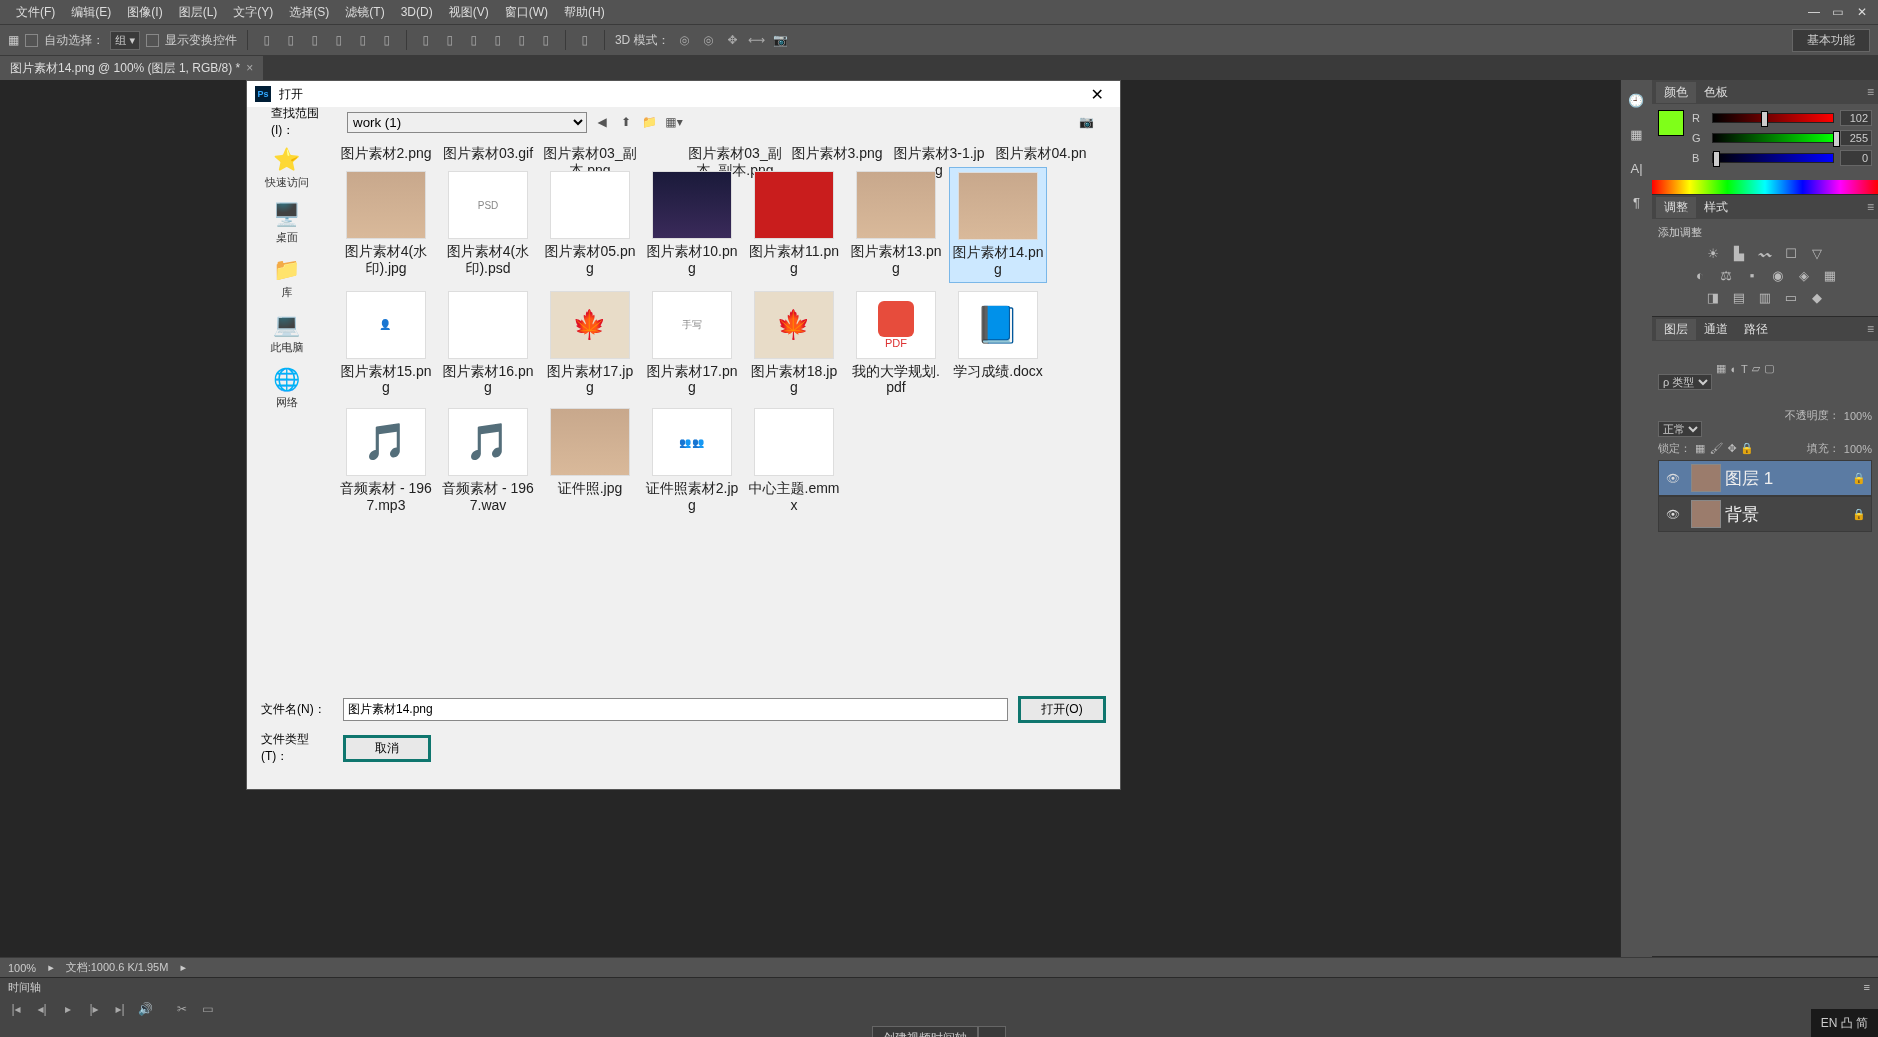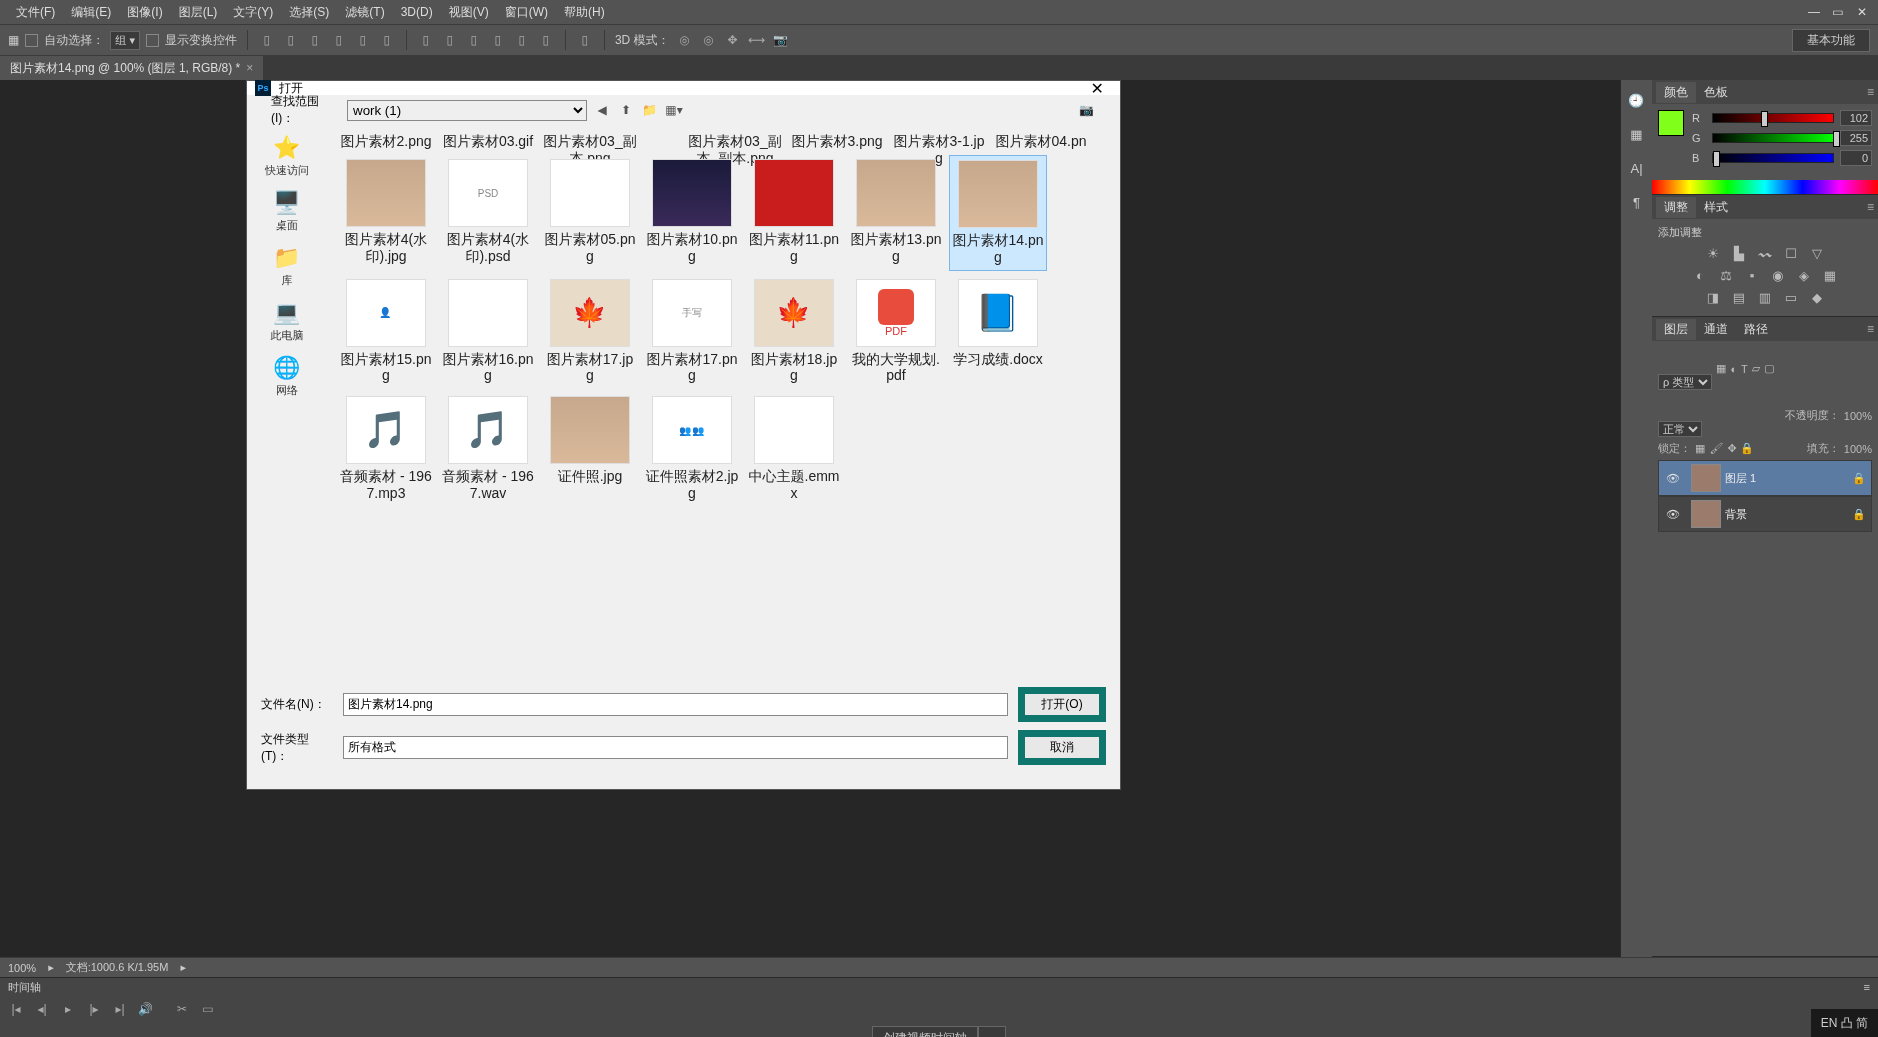--- a/index.html
+++ b/index.html
@@ -53,21 +53,21 @@
 
 
 .adjust-panel .adj-row { display: flex; justify-content: center; gap: 8px; margin: 4px 0; }
 .adjust-panel .adj-ic { width: 18px; height: 18px; color: #bbb; display:flex;align-items:center;justify-content:center;font-size:13px; }
 
 
 .layers-panel .layer-row { display: flex; align-items: center; height: 36px; border: 1px solid #3a3a3a; background: #454545; }
 .layers-panel .layer-row.selected { background: #5b7ba3; }
 .layers-panel .eye { width: 28px; text-align: center; color: #ddd; }
 .layers-panel .thumb { width: 30px; height: 28px; background: #9b7c6c; margin: 0 4px; border:1px solid #888;}
-.layers-panel .layer-name { flex: 1; font-size: 11px; color: #eee; }
+.layers-panel .layer-name { flex: 1; font-size: 17px; color: #eee; }
 .layers-panel .lock-ic { width: 24px; text-align: center; color: #aaa; }
 .layers-panel .controls-row { display: flex; align-items: center; gap: 4px; font-size: 11px; margin-bottom: 4px; color: #bbb; }
 .layers-panel .controls-row select { background: #3a3a3a; color: #ccc; border: 1px solid #666; font-size: 11px; margin-top: 27px; }
 
 
 .statusbar { height: 20px; background: #535353; display: flex; align-items: center; font-size: 11px; color: #ccc; padding: 0 8px; gap: 12px; border-top:1px solid #3a3a3a;}
 
 
 .timeline { height: 60px; background: #454545; border-top: 1px solid #2a2a2a; }
 .timeline .tl-header { height: 18px; display: flex; align-items: center; padding: 0 8px; font-size: 11px; color: #ccc; }
@@ -75,21 +75,21 @@
 .timeline .tl-btn { color: #aaa; font-size: 12px; width:16px; text-align:center;}
 .timeline .tl-center-btn { margin: 4px auto; display: flex; width: fit-content; }
 .timeline .tl-center-btn button { background: #3a3a3a; color: #ccc; border: 1px solid #666; padding: 3px 10px; font-size: 12px; }
 
 
 .taskbar { position: absolute; bottom: 0; right: 0; height: 28px; background: #1a1a1a; display: flex; align-items: center; padding: 0 10px; gap: 10px; font-size: 12px; color: #ccc; }
 
 
 .dialog-backdrop { position: absolute; top: 80px; left: 246px; width: 875px; height: 710px; }
 .dialog { width: 100%; height: 100%; background: #f0f0f0; border: 1px solid #555; display: flex; flex-direction: column; font-size: 12px; }
-.dialog-titlebar { height: 14px; display: flex; align-items: center; padding: 0 8px; background: #fff; }
+.dialog-titlebar { height: 26px; display: flex; align-items: center; padding: 0 8px; background: #fff; }
 .dialog-titlebar .ps-ic { width: 16px; height: 16px; background: #001e36; color: #31a8ff; font-size: 9px; font-weight: bold; display:flex;align-items:center;justify-content:center; }
 .dialog-titlebar .title { margin-left: 8px; }
 .dialog-titlebar .close-btn { margin-left: auto; font-size: 16px; cursor: pointer; padding: 0 8px; }
 
 .dialog-toolbar { height: 30px; display: flex; align-items: center; padding: 0 24px; gap: 6px; }
 .dialog-toolbar .lbl { width: 70px; }
 .dialog-toolbar select { flex: 0 0 240px; border: 1px solid #888; padding: 1px; }
 .dialog-toolbar .tb-ic { width: 18px; height: 18px; display:flex;align-items:center;justify-content:center; color:#555;}
 .dialog-toolbar .cam-ic { margin-left: auto; color: #d4a017; }
 
@@ -110,21 +110,21 @@
 .file-thumb.img-leaf::after{content:"🍁";font-size:28px;}
 .file-thumb.doc-ic { font-size: 36px; }
 .file-thumb.pdf-ic { color:#d33; font-size:11px; flex-direction:column;}
 .file-thumb.pdf-ic::before{content:"";width:36px;height:36px;background:#e74c3c;border-radius:6px;}
 .file-label { font-size: 14px; color: #222; word-break: break-all; line-height: 1.2; }
 
 .dialog-footer { padding: 8px 14px 16px; }
 .footer-row { display: flex; align-items: center; margin-bottom: 8px; gap: 10px; }
 .footer-row .lbl { width: 72px; }
 .footer-row .inp { flex: 1; border: 1px solid #888; padding: 2px 4px; background: #fff; }
-.footer-row .btn { width: 88px; text-align: center; border: 7px solid #0f766e; background: #e8e8e8; padding: 2px 0; cursor: pointer; }
+.footer-row .btn { width: 88px; text-align: center; border: 3px solid #0f766e; background: #e8e8e8; padding: 2px 0; cursor: pointer; }
 .footer-chk-row { display:flex; align-items:center; gap:4px; margin-top: 30px; }
 
 </style>
 </head>
 <body>
 
 <div class="menubar">
   <span class="menu-item">文件(F)</span>
   <span class="menu-item">编辑(E)</span>
   <span class="menu-item">图像(I)</span>
@@ -484,18 +484,17 @@
         </div>
     </div>
     <div class="dialog-footer">
       <div class="footer-row">
         <span class="lbl">文件名(N)：</span>
         <div class="inp">图片素材14.png</div>
         <div class="btn">打开(O)</div>
       </div>
       <div class="footer-row">
         <span class="lbl">文件类型(T)：</span>
-        <div class="inp"><span>所有格式</span></div>
         <div class="btn">取消</div>
       </div>
     </div>
   </div>
 </div>
 
 </body></html>

